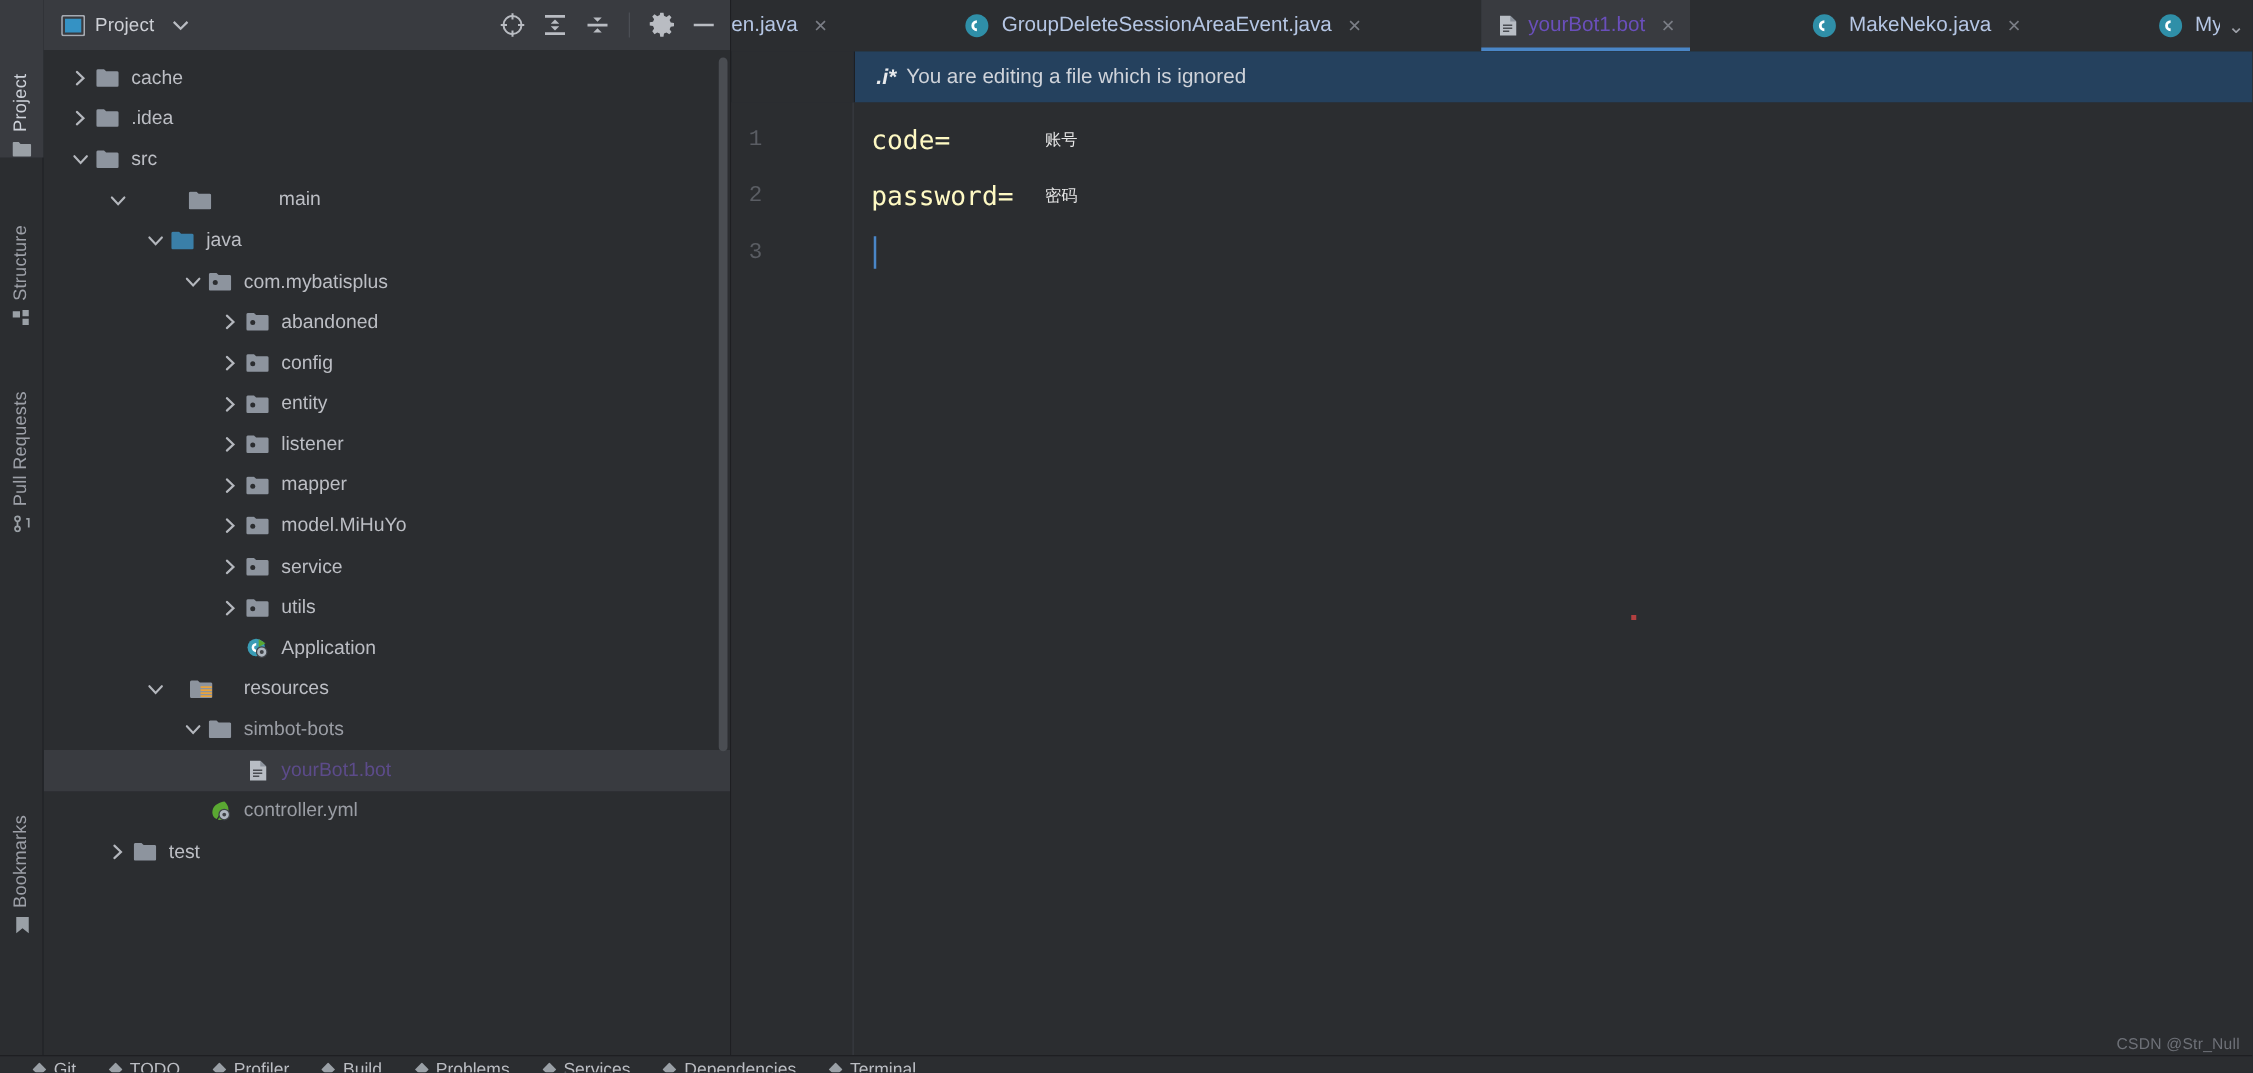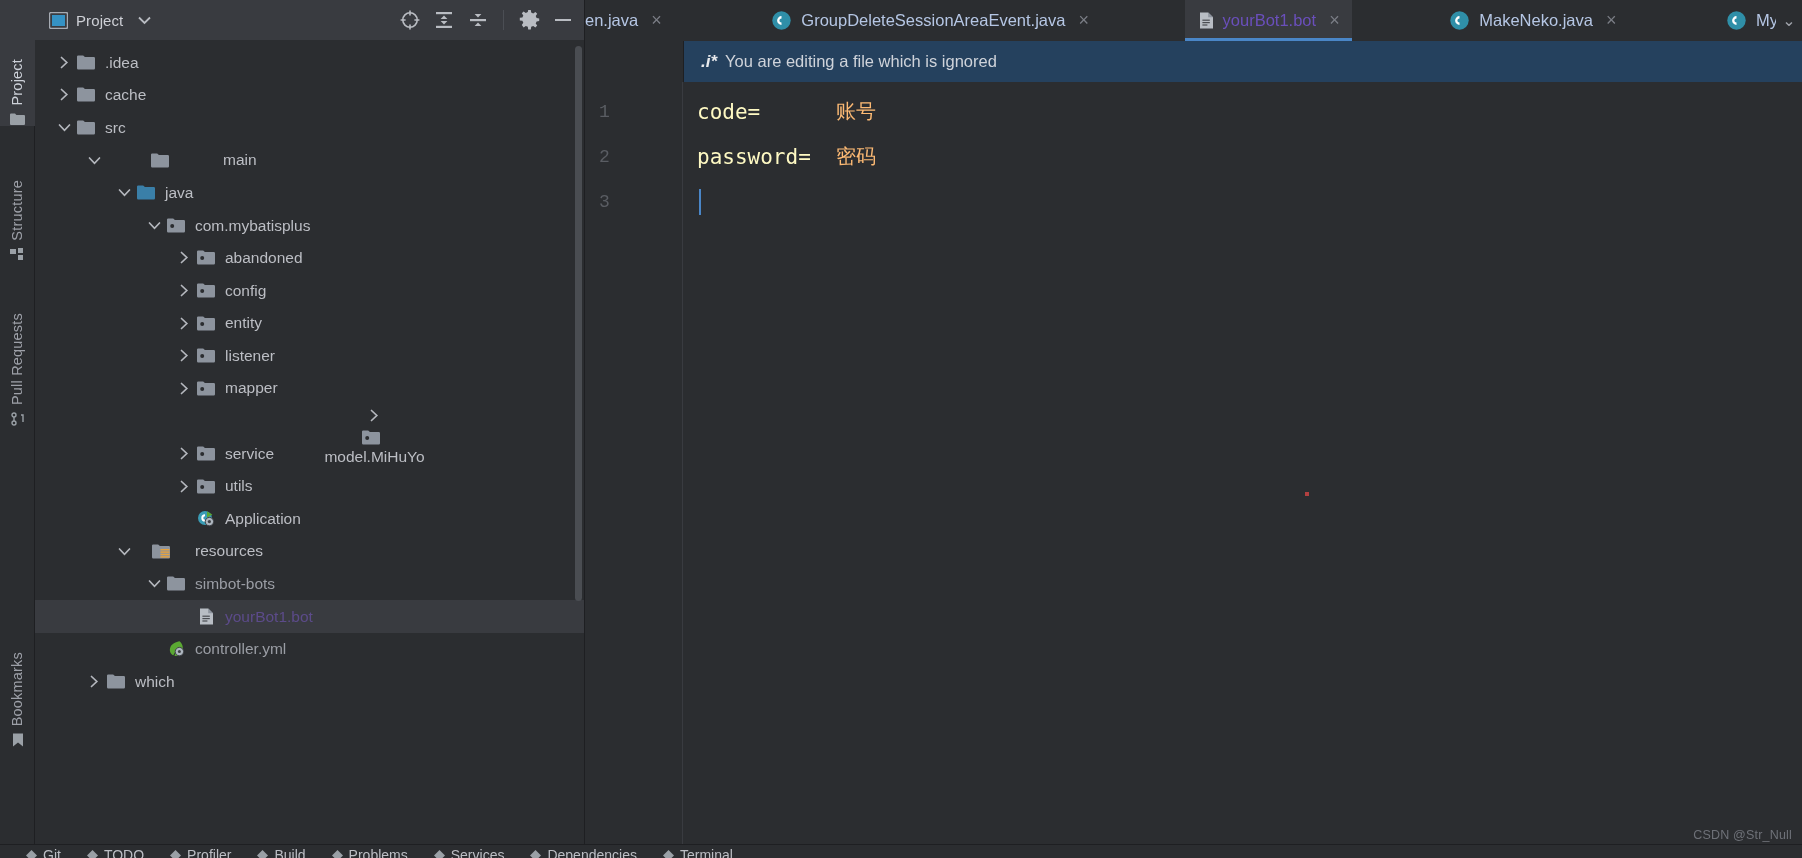--- a/index.html
+++ b/index.html
@@ -126,21 +126,21 @@
     justify-content: flex-start; padding-left: 14px;
     color: #5a5d63; font-size: 18px;
     font-family: "Liberation Mono", monospace;
   }
   .code {
     flex: 1 1 auto; padding-top: 7px; position: relative;
     font-family: "DejaVu Sans Mono", monospace; font-size: 21px;
   }
   .cline { height: 45px; display: flex; align-items: center; padding-left: 14px; }
   .cline .tok { color: #fef9c3; white-space: pre; }
-  .cline .cn  { color: #fdba74; font-family: "DejaVu Sans", sans-serif; font-size: 20px; }
+  .cline .cn  { color: #e5e5e5; font-family: "DejaVu Sans", sans-serif; font-size: 13px; }
   .caret {
     display: inline-block; width: 2px; height: 26px;
     background: #4a86c7; margin-left: 2px;
   }
   .red-dot {
     position: absolute; left: 622px; top: 410px;
     width: 4px; height: 4px; background: #b24040;
   }
 
   
@@ -273,34 +273,34 @@
           <span class="arrow">
             <svg width="11" height="13" viewBox="0 0 11 13">
               <path d="M2.5 1.5L7.8 6.5 2.5 11.5" stroke="#b4b7bd" stroke-width="1.7" fill="none" stroke-linecap="round"></path>
             </svg>
           </span>
           <span class="ficon">
             <svg width="18" height="15" viewBox="0 0 18 15">
               <path d="M0 1.6A1.2 1.2 0 011.2.4h5L7.9 2H16.8A1.2 1.2 0 0118 3.2v10a1.2 1.2 0 01-1.2 1.2H1.2A1.2 1.2 0 010 13.2z" fill="#8d949e"></path>
             </svg>
           </span>
+          <span class="tlabel">cache</span>
+        </div>
+        <div class="tree-row" style="padding-left: 18px;">
+          <span class="arrow">
+            <svg width="11" height="13" viewBox="0 0 11 13">
+              <path d="M2.5 1.5L7.8 6.5 2.5 11.5" stroke="#b4b7bd" stroke-width="1.7" fill="none" stroke-linecap="round"></path>
+            </svg>
+          </span>
+          <span class="ficon">
+            <svg width="18" height="15" viewBox="0 0 18 15">
+              <path d="M0 1.6A1.2 1.2 0 011.2.4h5L7.9 2H16.8A1.2 1.2 0 0118 3.2v10a1.2 1.2 0 01-1.2 1.2H1.2A1.2 1.2 0 010 13.2z" fill="#8d949e"></path>
+            </svg>
+          </span>
           <span class="tlabel">.idea</span>
-        </div>
-        <div class="tree-row" style="padding-left: 18px;">
-          <span class="arrow">
-            <svg width="11" height="13" viewBox="0 0 11 13">
-              <path d="M2.5 1.5L7.8 6.5 2.5 11.5" stroke="#b4b7bd" stroke-width="1.7" fill="none" stroke-linecap="round"></path>
-            </svg>
-          </span>
-          <span class="ficon">
-            <svg width="18" height="15" viewBox="0 0 18 15">
-              <path d="M0 1.6A1.2 1.2 0 011.2.4h5L7.9 2H16.8A1.2 1.2 0 0118 3.2v10a1.2 1.2 0 01-1.2 1.2H1.2A1.2 1.2 0 010 13.2z" fill="#8d949e"></path>
-            </svg>
-          </span>
-          <span class="tlabel">cache</span>
         </div>
         <div class="tree-row" style="padding-left: 18px; align-items: center;">
           <span class="arrow">
             <svg width="13" height="11" viewBox="0 0 13 11">
               <path d="M1.5 3L6.5 8.3 11.5 3" stroke="#b4b7bd" stroke-width="1.7" fill="none" stroke-linecap="round"></path>
             </svg>
           </span>
           <span class="ficon">
             <svg width="18" height="15" viewBox="0 0 18 15">
               <path d="M0 1.6A1.2 1.2 0 011.2.4h5L7.9 2H16.8A1.2 1.2 0 0118 3.2v10a1.2 1.2 0 01-1.2 1.2H1.2A1.2 1.2 0 010 13.2z" fill="#8d949e"></path>
@@ -411,21 +411,21 @@
             </svg>
           </span>
           <span class="ficon">
             <svg width="18" height="15" viewBox="0 0 18 15">
               <path d="M0 1.6A1.2 1.2 0 011.2.4h5L7.9 2H16.8A1.2 1.2 0 0118 3.2v10a1.2 1.2 0 01-1.2 1.2H1.2A1.2 1.2 0 010 13.2z" fill="#8d949e"></path>
               <circle cx="5.2" cy="8" r="2" fill="#2b2d30"></circle>
             </svg>
           </span>
           <span class="tlabel">mapper</span>
         </div>
-        <div class="tree-row" style="padding-left: 138px; flex-direction: column;">
+        <div class="tree-row" style="padding-left: 138px;">
           <span class="arrow">
             <svg width="11" height="13" viewBox="0 0 11 13">
               <path d="M2.5 1.5L7.8 6.5 2.5 11.5" stroke="#b4b7bd" stroke-width="1.7" fill="none" stroke-linecap="round"></path>
             </svg>
           </span>
           <span class="ficon">
             <svg width="18" height="15" viewBox="0 0 18 15">
               <path d="M0 1.6A1.2 1.2 0 011.2.4h5L7.9 2H16.8A1.2 1.2 0 0118 3.2v10a1.2 1.2 0 01-1.2 1.2H1.2A1.2 1.2 0 010 13.2z" fill="#8d949e"></path>
               <circle cx="5.2" cy="8" r="2" fill="#2b2d30"></circle>
             </svg>
@@ -531,21 +531,21 @@
           <span class="arrow">
             <svg width="11" height="13" viewBox="0 0 11 13">
               <path d="M2.5 1.5L7.8 6.5 2.5 11.5" stroke="#b4b7bd" stroke-width="1.7" fill="none" stroke-linecap="round"></path>
             </svg>
           </span>
           <span class="ficon">
             <svg width="18" height="15" viewBox="0 0 18 15">
               <path d="M0 1.6A1.2 1.2 0 011.2.4h5L7.9 2H16.8A1.2 1.2 0 0118 3.2v10a1.2 1.2 0 01-1.2 1.2H1.2A1.2 1.2 0 010 13.2z" fill="#8d949e"></path>
             </svg>
           </span>
-          <span class="tlabel">which</span>
+          <span class="tlabel">test</span>
         </div>
       </div>
     <div class="panel-scroll"></div>
   </div>
 
   <div class="editor-area">
     <div class="tabbar">
         <div class="etab clip-left">
           <span>en.java</span>
           <span class="tclose">×</span>

